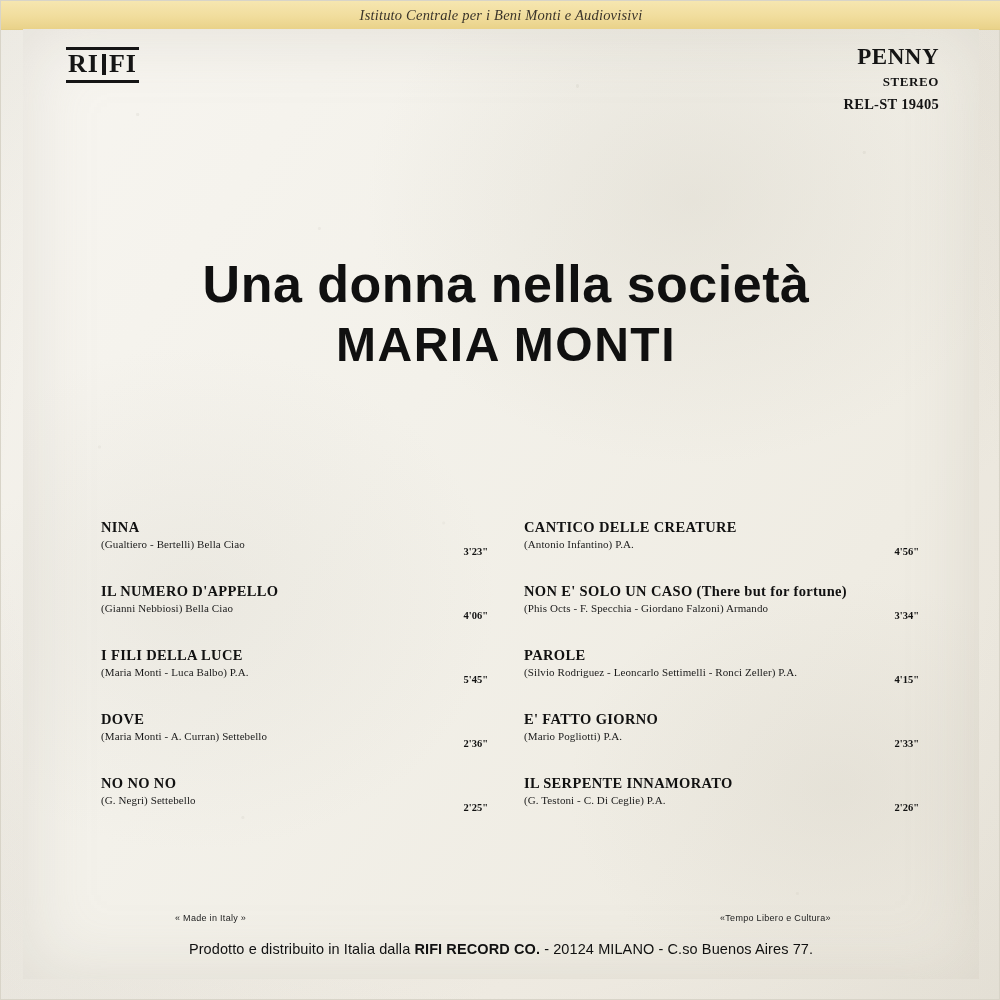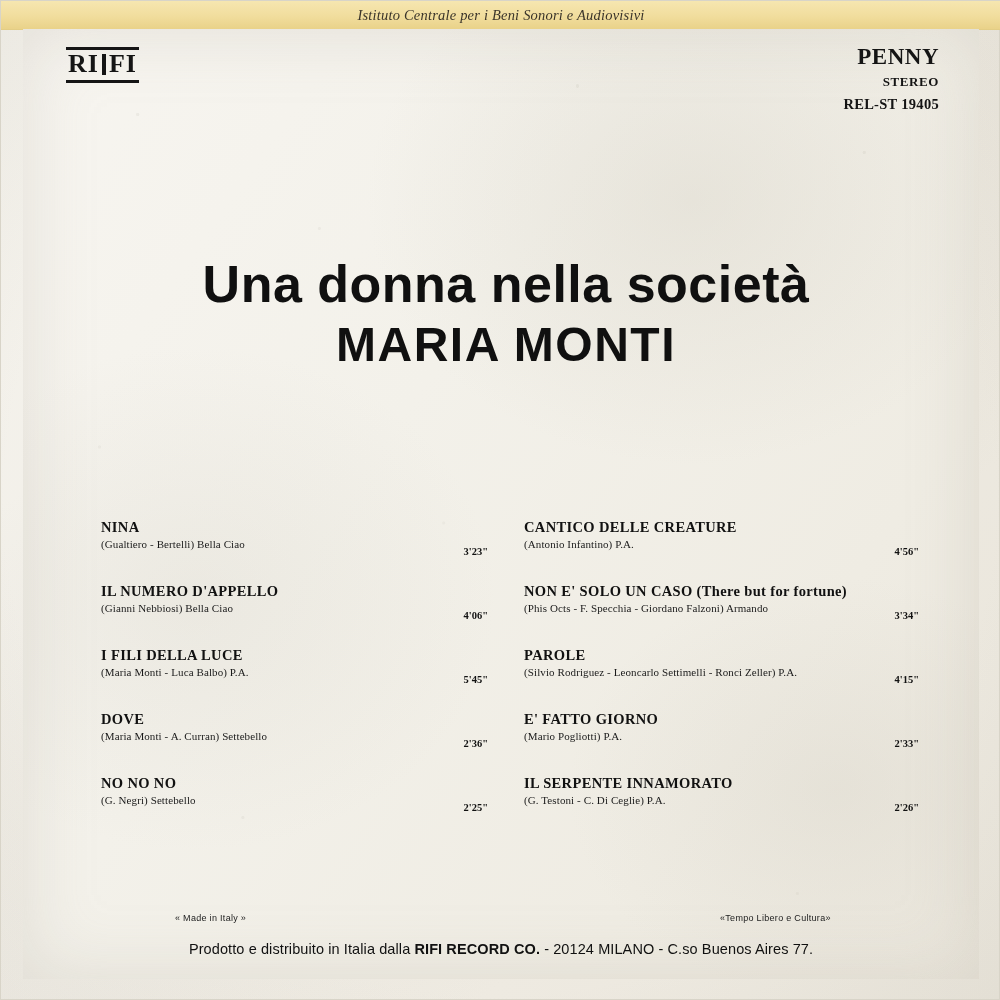--- a/index.html
+++ b/index.html
@@ -238,21 +238,21 @@
   }
   #distribution-line b { font-weight: bold; }
   .dist-part { white-space: pre; }
 </style>
 </head>
 <body>
 
 <div id="sleeve">
 
   <div id="banner">
-    <span id="banner-text">Istituto Centrale per i Beni Sonori e Audiovisivi</span>
+    <span id="banner-text">Istituto Centrale per i Beni Monti e Audiovisivi</span>
   </div>
 
   <div id="cover">
 
     <div id="label-logo"><span>RI</span><span class="bar"></span><span>FI</span></div>
 
     <div id="catalog-block">
       <div id="penny-name">PENNY</div>
       <div id="stereo-text">STEREO</div>
       <div id="catalog-number">REL-ST 19405</div>

